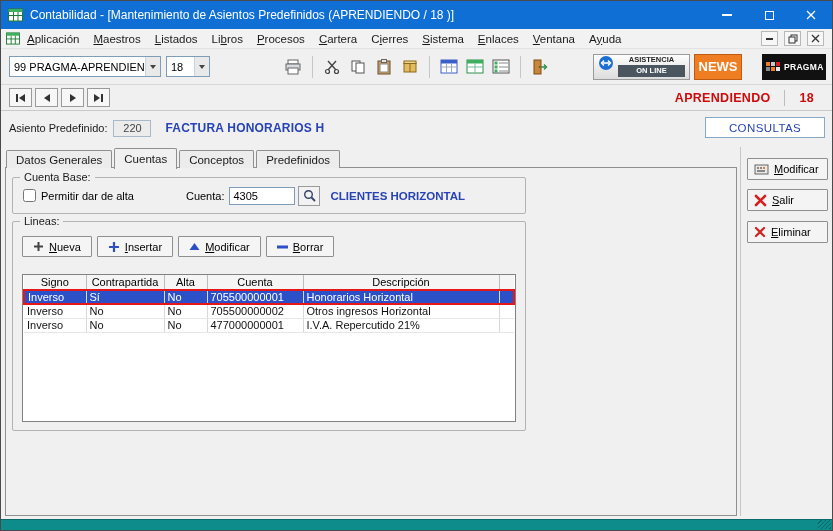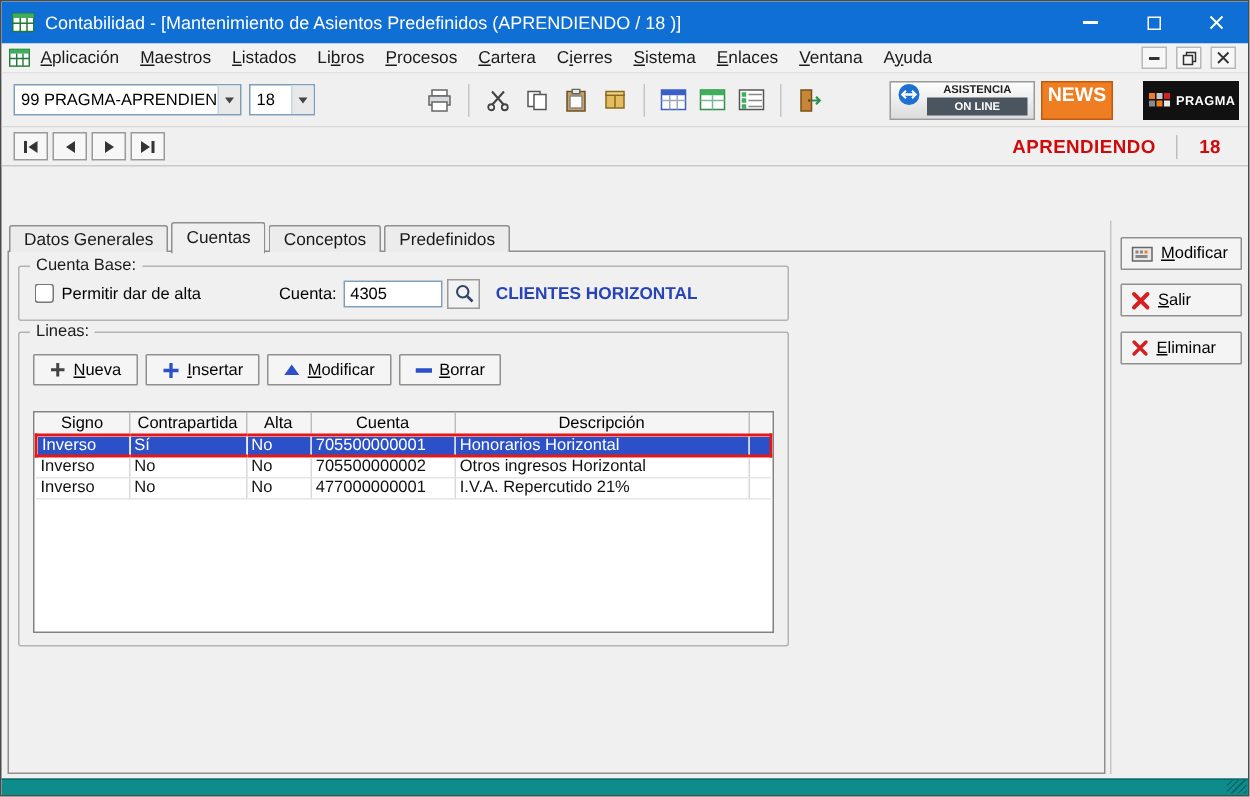--- a/index.html
+++ b/index.html
@@ -33,21 +33,21 @@
   .combo-arrow::after{content:"";width:0;height:0;border-left:3.5px solid transparent;border-right:3.5px solid transparent;border-top:4px solid #444;}
   .combo.company{margin-left:8px;width:152px;}
   .combo.exercise{margin-left:5px;width:44px;}
   .tb{width:26px;height:26px;border:none;background:transparent;display:flex;align-items:center;justify-content:center;padding:0;}
   .tb.first{margin-left:70px;}
   .sep{width:1px;height:22px;background:#c6c6c6;margin:0 6px;}
   .asis{margin-left:auto;width:97px;height:26px;border:1px solid #9a9a9a;background:linear-gradient(#fdfdfd,#dcdcdc);display:flex;align-items:flex-start;gap:4px;padding:0 4px;}
   .asis-text{display:flex;flex-direction:column;flex:1;line-height:10px;}
   .asis-l1{font-size:7.5px;font-weight:bold;color:#222;text-align:center;}
   .asis-l2{font-size:7.5px;font-weight:bold;color:#fff;background:#4a5560;text-align:center;padding:1px 0;}
-  .news{margin-left:4px;width:48px;height:26px;background:#ef7d21;border:1px solid #c05a10;color:#fff;font-weight:bold;font-size:13px;display:flex;justify-content:center;}
+  .news{margin-left:4px;width:48px;height:26px;background:#ef7d21;border:1px solid #c05a10;color:#fff;font-weight:bold;font-size:13px;display:flex;align-items:center;justify-content:center;}
   .pragma{margin-left:20px;margin-right:6px;width:64px;height:26px;background:#111;display:flex;align-items:center;gap:4px;padding:0 4px;}
   .pragma-sq{display:grid;grid-template-columns:repeat(3,4px);grid-auto-rows:4px;gap:1px;}
   .pragma-sq i{display:block;}
   .pragma-sq i:nth-child(1){background:#ef7d21;}
   .pragma-sq i:nth-child(2){background:#c8c8c8;}
   .pragma-sq i:nth-child(3){background:#d42020;}
   .pragma-sq i:nth-child(4){background:#8a8a8a;}
   .pragma-sq i:nth-child(5){background:#ef7d21;}
   .pragma-sq i:nth-child(6){background:#e8e8e8;}
   .pragma-text{color:#fff;font-size:8.5px;font-weight:bold;letter-spacing:.3px;}
@@ -310,20 +310,28 @@
           <span class="bar"></span>
         </div>
     </div>
     <div class="right-info">
       <span class="red-text">APRENDIENDO</span>
       <span class="vdiv"></span>
       <span class="red-text">18</span>
     </div>
   </div>
 
+  <div class="header-row">
+    <span class="hdr-label">Asiento Predefinido:</span>
+    <input class="code-box" readonly="" value="220" style="">
+    <span class="doc-name">FACTURA HONORARIOS H</span>
+    <div class="consultas">
+        <span>CONSULTAS</span>
+      </div>
+  </div>
 
   <div class="tabstrip">
     <div class="tab">
         <span>Datos Generales</span>
       </div>
     <div class="tab active">
         <span>Cuentas</span>
       </div>
     <div class="tab">
         <span>Conceptos</span>

